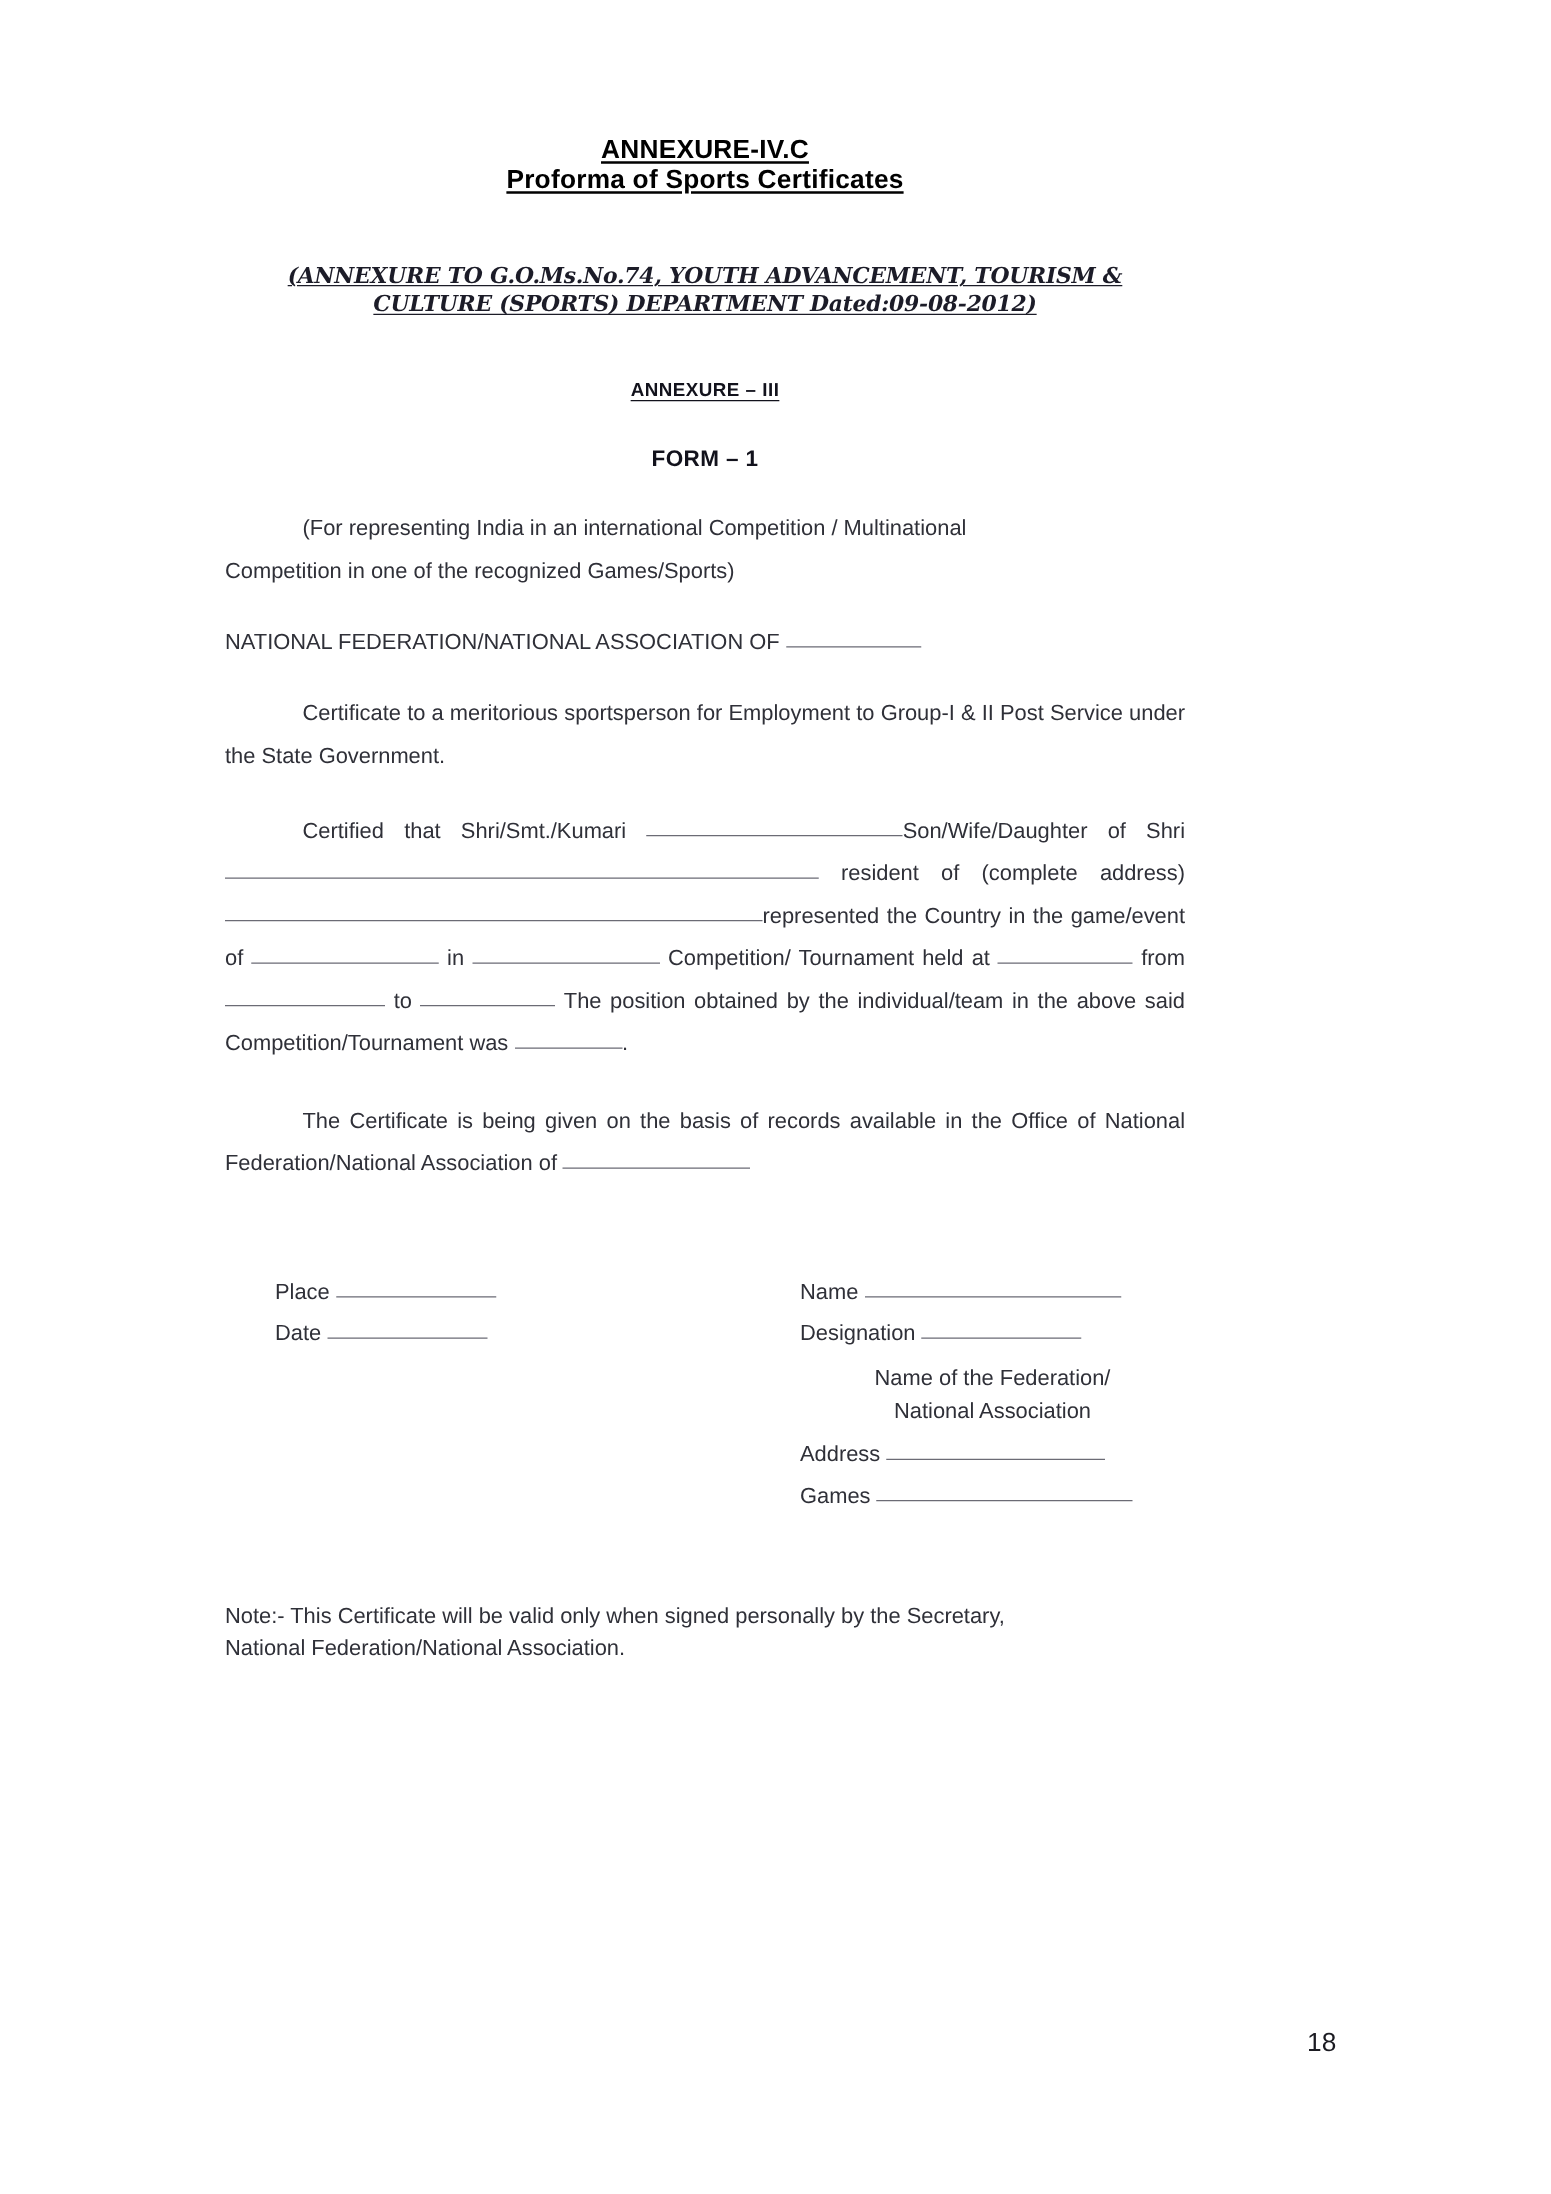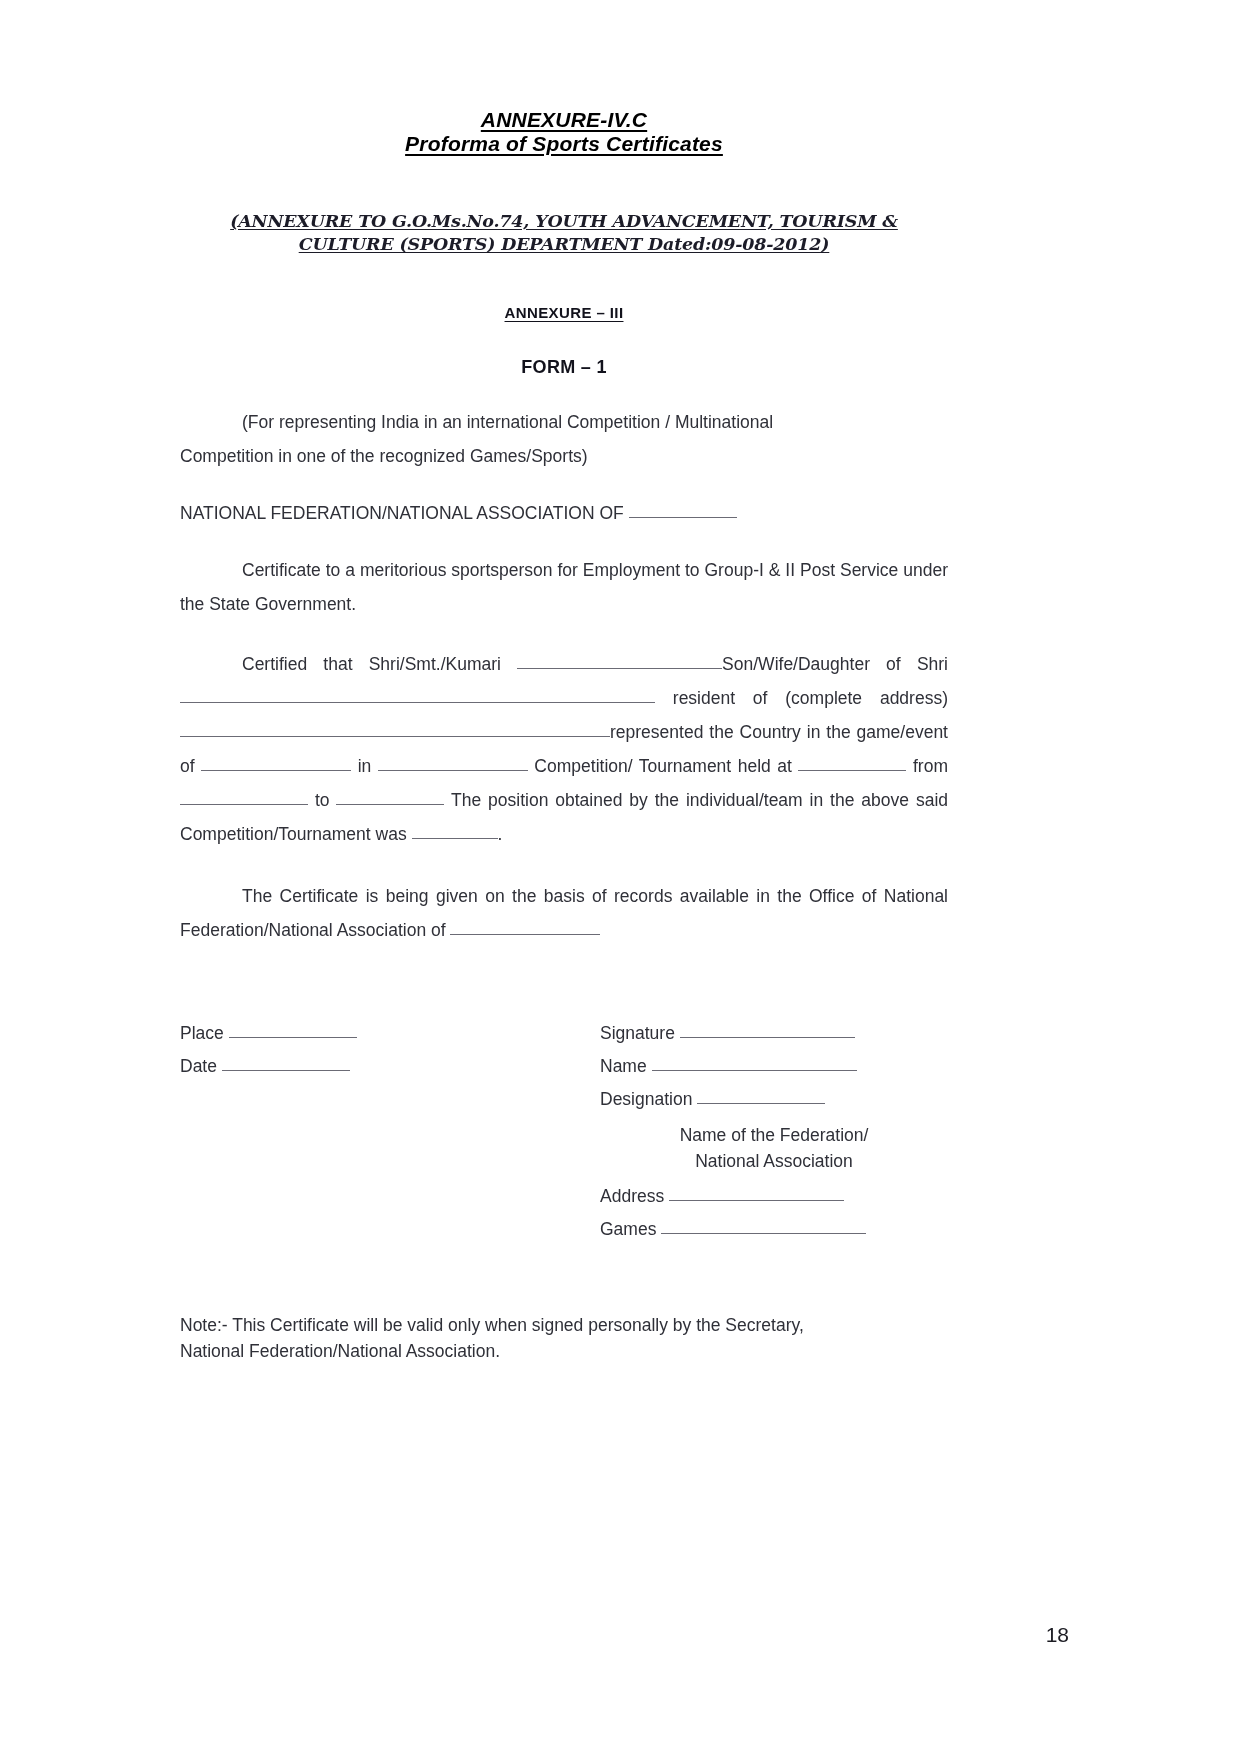--- a/index.html
+++ b/index.html
@@ -33,21 +33,20 @@
     font-family: "Liberation Sans", sans-serif;
     font-weight: bold;
     font-size: 21px;
     letter-spacing: 0.2px;
     color: #000000;
     margin: 0;
   }
   .hdr-main span {
     text-decoration: underline;
     text-underline-offset: 3px;
-    font-style: italic;
   }
   .hdr-annexure-iv {
     margin-top: 108px;
   }
   .hdr-proforma {
   }
 
   .hdr-go {
     margin-top: 54px;
     text-align: center;
@@ -132,20 +131,21 @@
   .sig-block {
     margin-top: 70px;
     position: relative;
     display: flex;
   }
   .sig-left {
     width: 420px;
     font-size: 17.5px;
     line-height: 33px;
     color: #2f3038;
+    margin-left: 40px;
   }
   .sig-right {
     flex: 1;
     font-size: 17.5px;
     line-height: 33px;
     color: #2f3038;
   }
   .sig-row { white-space: nowrap; }
   .sig-row .lbl { display: inline-block; }
   .sig-plain { line-height: 26px; text-align: center; }
@@ -210,21 +210,20 @@
     <p class="para indent p-certified"><span>Certified that Shri/Smt./Kumari</span> <span class="fill f-wide"></span><span>Son/Wife/Daughter of Shri</span> <span class="fill f-full"></span> <span>resident of (complete address)</span> <span class="fill f-xwide"></span><span>represented the Country in the game/event of</span> <span class="fill f-xl"></span> <span>in</span> <span class="fill f-xl"></span> <span>Competition/ Tournament held at</span> <span class="fill f-md"></span> <span>from</span> <span class="fill f-lg"></span> <span>to</span> <span class="fill f-md"></span> <span>The position obtained by the individual/team in the above said Competition/Tournament was</span> <span class="fill f-sm"></span><span>.</span></p>
 
     <p class="para indent p-basis"><span>The Certificate is being given on the basis of records available in the Office of National Federation/National Association of</span> <span class="fill f-xl"></span></p>
 
     <div class="sig-block">
       <div class="sig-left">
         <div class="sig-row"><span class="lbl">Place</span> <span class="fill f-lg"></span></div>
         <div class="sig-row"><span class="lbl">Date</span> <span class="fill f-lg"></span></div>
       </div>
       <div class="sig-right">
-        <div class="sig-row"><span class="lbl">Signature</span> <span class="fill f-2xl"></span></div>
         <div class="sig-row"><span class="lbl">Name</span> <span class="fill f-wide"></span></div>
         <div class="sig-row"><span class="lbl">Designation</span> <span class="fill f-lg"></span></div>
         <div class="sig-fed-gap"></div>
         <div class="sig-plain"><span>Name of the Federation/</span><span class="l2">National Association</span></div>
         <div class="sig-fed-gap"></div>
         <div class="sig-row"><span class="lbl">Address</span> <span class="fill f-2xl"></span></div>
         <div class="sig-row"><span class="lbl">Games</span> <span class="fill f-wide"></span></div>
       </div>
     </div>
 

